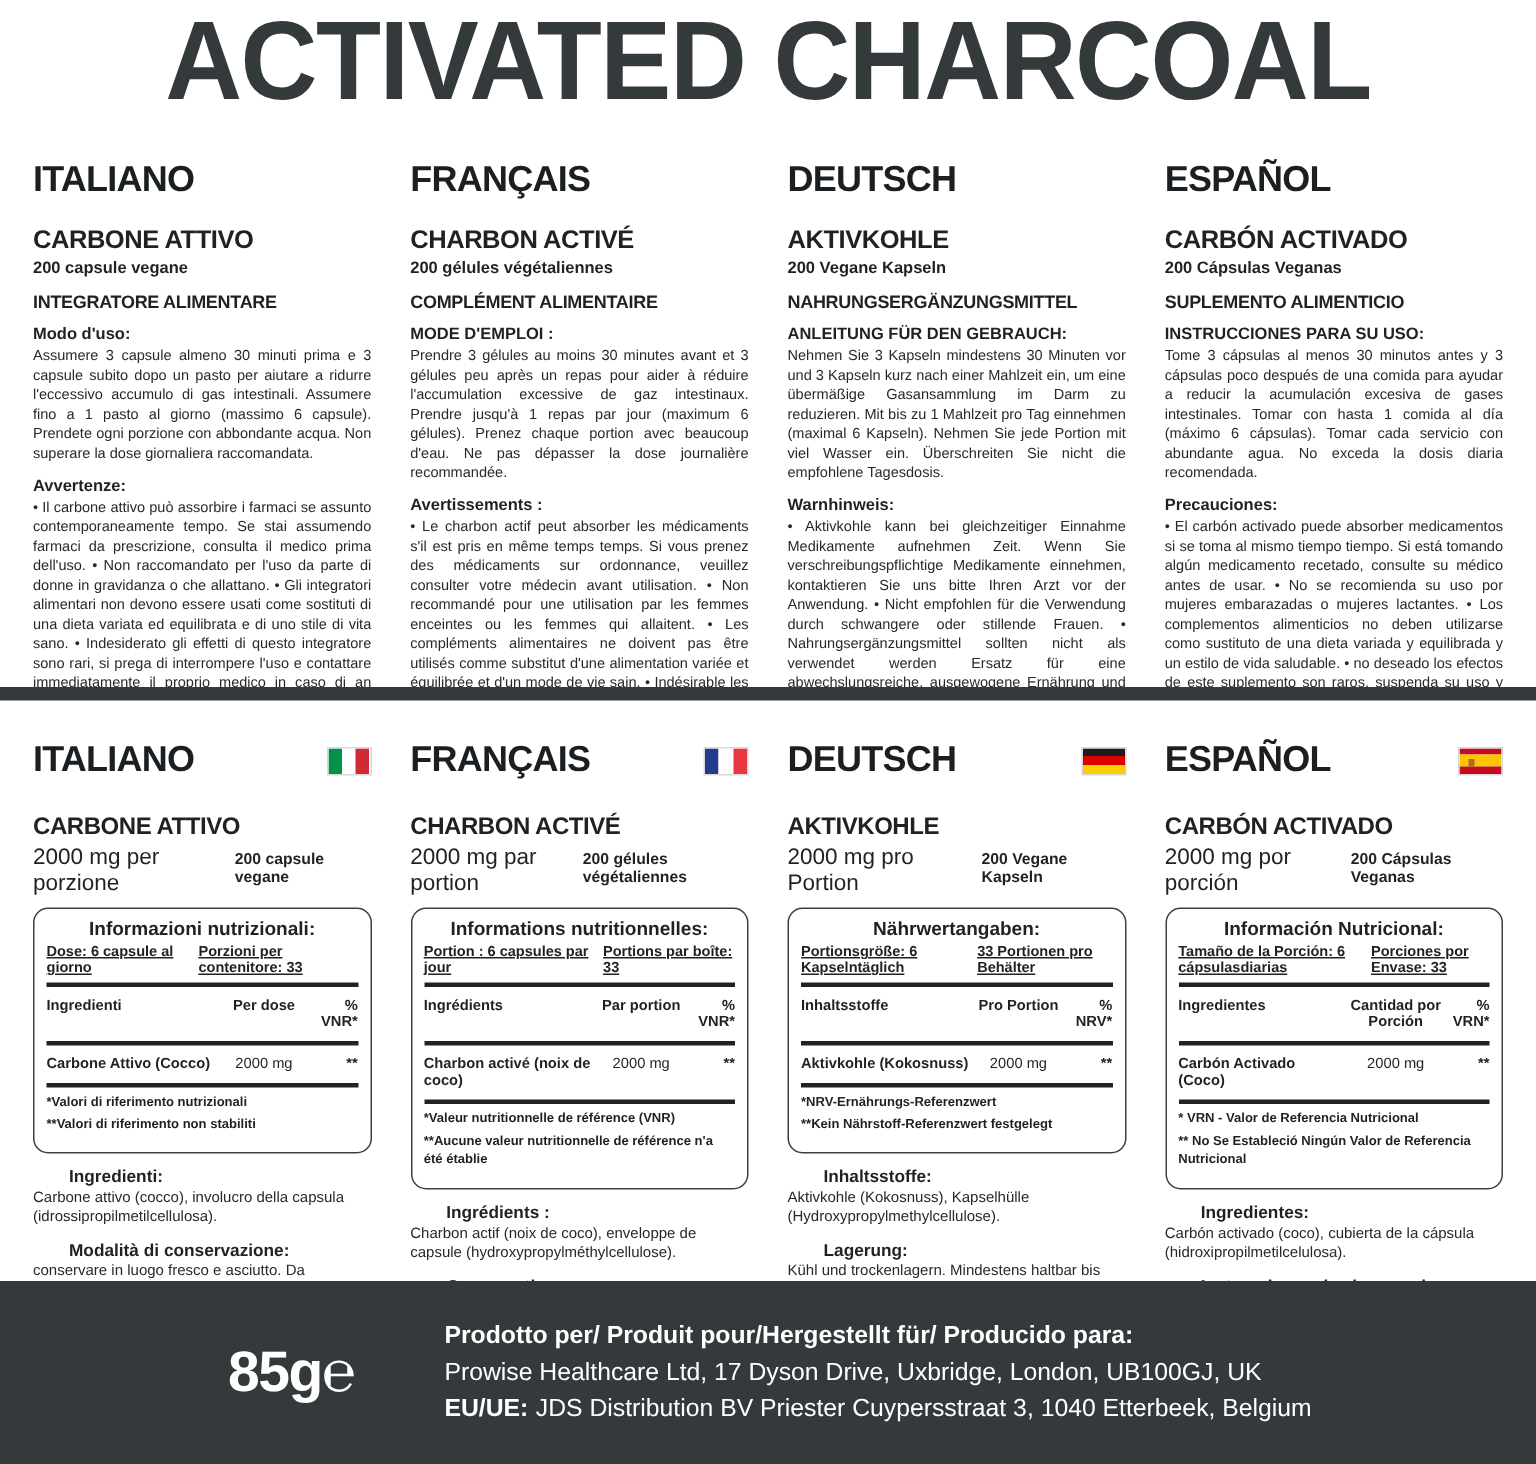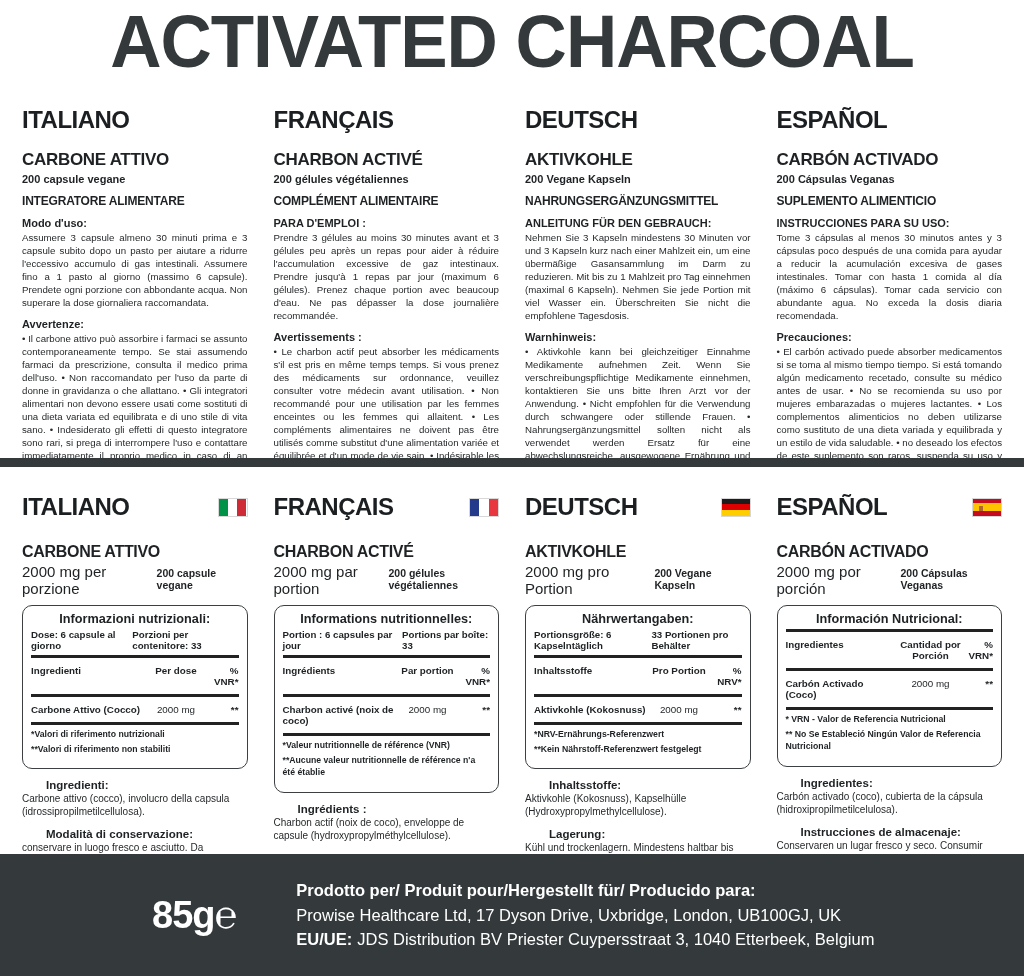--- a/index.html
+++ b/index.html
@@ -35,21 +35,21 @@
   .lang-row { display:flex; justify-content:space-between; align-items:center; }
   .lang-row .lang-h { margin-bottom:0; }
   .flag { width:30px; height:19px; border:0.5px solid #d8d8d8; position:relative; overflow:hidden; flex-shrink:0; }
   .b-prod-h { font-size:16px; font-weight:800; margin-top:22px; letter-spacing:-0.3px; }
   .b-serving-row { display:flex; justify-content:space-between; align-items:baseline; margin:2px 0 8px; }
   .b-serving-left { font-size:15px; }
   .b-serving-right { font-size:10.5px; font-weight:700; }
   
   .nt-box { border:1.7px solid #3c4042; border-radius:10px; padding:6px 8px 13px; background:#fff; }
   .nt-title { text-align:center; font-size:12.7px; font-weight:800; }
-  .nt-dose { display:flex; justify-content:space-between; font-size:9.7px; font-weight:700; margin:3px 0 4px; gap:4px; }
+  .nt-dose { display:flex; justify-content:space-between; font-size:9.7px; font-weight:700; margin:3px 0 4px; gap:4px;text-decoration:underline; }
   .nt-bar { height:3px; background:#222; margin:3px 0; }
   .nt-row { display:flex; align-items:baseline; font-size:9.8px; padding:4px 0; gap:0; }
   .nt-c1 { flex:2.1; text-align:left; font-weight:700; }
   .nt-c2 { flex:1.25; text-align:center; }
   .nt-c3 { flex:0.55; text-align:right; font-weight:700; }
   .nt-row.header .nt-c2 { font-weight:700; }
   .nt-data .nt-c2 { font-weight:400; }
   .nt-fn { font-size:8.7px; font-weight:700; line-height:1.4; margin-top:3px; }
   .blk-head { font-size:11.5px; font-weight:700; margin-top:10px; margin-bottom:1px;padding-left:24px; }
   .blk-text { font-size:10px; line-height:1.3; color:#26292b; }
@@ -79,21 +79,21 @@
     <div class="body-text">Assumere 3 capsule almeno 30 minuti prima e 3 capsule subito dopo un pasto per aiutare a ridurre l'eccessivo accumulo di gas intestinali. Assumere fino a 1 pasto al giorno (massimo 6 capsule). Prendete ogni porzione con abbondante acqua. Non superare la dose giornaliera raccomandata.</div>
     <div class="sec-head warn-head">Avvertenze:</div>
     <div class="body-text">• Il carbone attivo può assorbire i farmaci se assunto contemporaneamente tempo. Se stai assumendo farmaci da prescrizione, consulta il medico prima dell'uso. • Non raccomandato per l'uso da parte di donne in gravidanza o che allattano. • Gli integratori alimentari non devono essere usati come sostituti di una dieta variata ed equilibrata e di uno stile di vita sano. • Indesiderato gli effetti di questo integratore sono rari, si prega di interrompere l'uso e contattare immediatamente il proprio medico in caso di an reazione avversa. • Non utilizzarlo se il sigillo di sicurezza è aperto o danneggiato. • Tenere sempre fuori dalla portata dei bambini.</div>
   </div>
 
   <div class="top-col">
     <div class="lang-h">FRANÇAIS</div>
     <div class="prod-h">CHARBON ACTIVÉ</div>
     <div class="serving-line">200 gélules végétaliennes</div>
     <div class="category-line">COMPLÉMENT ALIMENTAIRE</div>
-    <div class="sec-head">PARA D'EMPLOI :</div>
+    <div class="sec-head">MODE D'EMPLOI :</div>
     <div class="body-text">Prendre 3 gélules au moins 30 minutes avant et 3 gélules peu après un repas pour aider à réduire l'accumulation excessive de gaz intestinaux. Prendre jusqu'à 1 repas par jour (maximum 6 gélules). Prenez chaque portion avec beaucoup d'eau. Ne pas dépasser la dose journalière recommandée.</div>
     <div class="sec-head warn-head">Avertissements :</div>
     <div class="body-text">• Le charbon actif peut absorber les médicaments s'il est pris en même temps temps. Si vous prenez des médicaments sur ordonnance, veuillez consulter votre médecin avant utilisation. • Non recommandé pour une utilisation par les femmes enceintes ou les femmes qui allaitent. • Les compléments alimentaires ne doivent pas être utilisés comme substitut d'une alimentation variée et équilibrée et d'un mode de vie sain. • Indésirable les effets de ce supplément sont rares, veuillez cesser de l'utiliser et contactez immédiatement votre professionnel de la santé en cas de réaction indésirable. • Ne l'utilisez pas si le sceau de sécurité est ouvert ou endommagé. • Tenir hors de portée des enfants en tout temps.</div>
   </div>
 
   <div class="top-col">
     <div class="lang-h">DEUTSCH</div>
     <div class="prod-h">AKTIVKOHLE</div>
     <div class="serving-line">200 Vegane Kapseln</div>
     <div class="category-line">NAHRUNGSERGÄNZUNGSMITTEL</div>
@@ -258,20 +258,24 @@
           <div style="position: absolute; left: 6px; top: 7px; width: 4px; height: 5px; background: rgb(176, 103, 42);"></div>
         </div>
     </div>
     <div class="b-prod-h">CARBÓN ACTIVADO</div>
     <div class="b-serving-row">
       <span class="b-serving-left">2000 mg por porción</span>
       <span class="b-serving-right">200 Cápsulas Veganas</span>
     </div>
     <div class="nt-box">
       <div class="nt-title">Información Nutricional:</div>
+      <div class="nt-dose">
+        <span>Tamaño de la Porción: 6 cápsulasdiarias</span>
+        <span>Porciones por Envase: 33</span>
+      </div>
       <div class="nt-bar"></div>
       <div class="nt-row header">
         <span class="nt-c1">Ingredientes</span>
         <span class="nt-c2">Cantidad por Porción</span>
         <span class="nt-c3">% VRN*</span>
       </div>
       <div class="nt-bar"></div>
       <div class="nt-row nt-data">
         <span class="nt-c1">Carbón Activado (Coco)</span>
         <span class="nt-c2">2000 mg</span>

